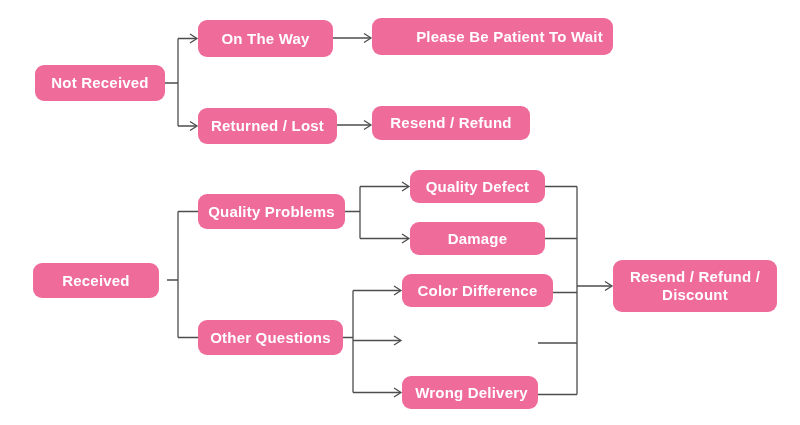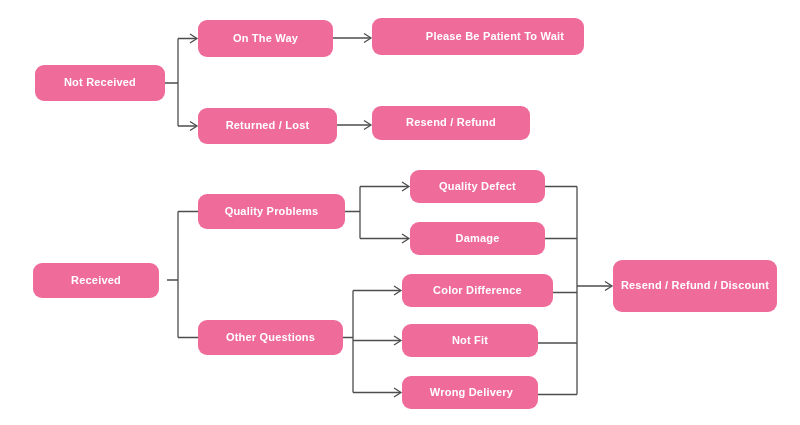--- a/index.html
+++ b/index.html
@@ -34,21 +34,21 @@
     position:absolute;
     box-sizing:border-box;
     background:var(--node-fill);
     color:var(--node-text);
     border-radius:9px;
     display:flex;
     align-items:center;
     justify-content:center;
     text-align:center;
     font-weight:bold;
-    font-size:11px;
+    font-size:15px;
     line-height:1.2;
     padding:0 4px;
     letter-spacing:0.2px;
   }
 </style>
 </head>
 <body>
 
 <div class="canvas">
 
@@ -76,37 +76,36 @@
     <polyline points="394,388 401,392.5 394,397"></polyline>
 
     <path d="M545 186.5 H577 M545 238.5 H577 M553 292.5 H577 M538 343 H577 M538 394.5 H577 M577 186.5 V394.5 M577 286 H611"></path>
     <polyline points="605,281.5 612,286 605,290.5"></polyline>
   </svg>
 
   <div class="node" style="left:35px; top:65px; width:130px; height:36px;">Not Received</div>
 
   <div class="node" style="left:198px; top:20px; width:135px; height:37px;">On The Way</div>
 
-  <div class="node" style="left:372px; top:18px; width:212px; height:37px;padding-left:38px;">Please Be Patient To Wait</div>
+  <div class="node" style="left:372px; top:18px; width:241px; height:37px;padding-left:38px;">Please Be Patient To Wait</div>
 
   <div class="node" style="left:198px; top:108px; width:139px; height:36px;">Returned / Lost</div>
 
   <div class="node" style="left:372px; top:106px; width:158px; height:34px;">Resend / Refund</div>
 
   <div class="node" style="left:33px; top:263px; width:126px; height:35px;">Received</div>
 
   <div class="node" style="left:198px; top:194px; width:147px; height:35px;">Quality Problems</div>
 
   <div class="node" style="left:198px; top:320px; width:145px; height:35px;">Other Questions</div>
 
   <div class="node" style="left:410px; top:170px; width:135px; height:33px;">Quality Defect</div>
 
   <div class="node" style="left:410px; top:222px; width:135px; height:33px;">Damage</div>
 
   <div class="node" style="left:402px; top:274px; width:151px; height:33px;">Color Difference</div>
 
-  <div class="node" style="left:402px; top:324px; width:136px; height:33px;">Not Fit</div>
 
   <div class="node" style="left:402px; top:376px; width:136px; height:33px;padding-left:7px;">Wrong Delivery</div>
 
   <div class="node" style="left:613px; top:260px; width:164px; height:52px;">Resend / Refund / Discount</div>
 
 </div>
 
 </body></html>

